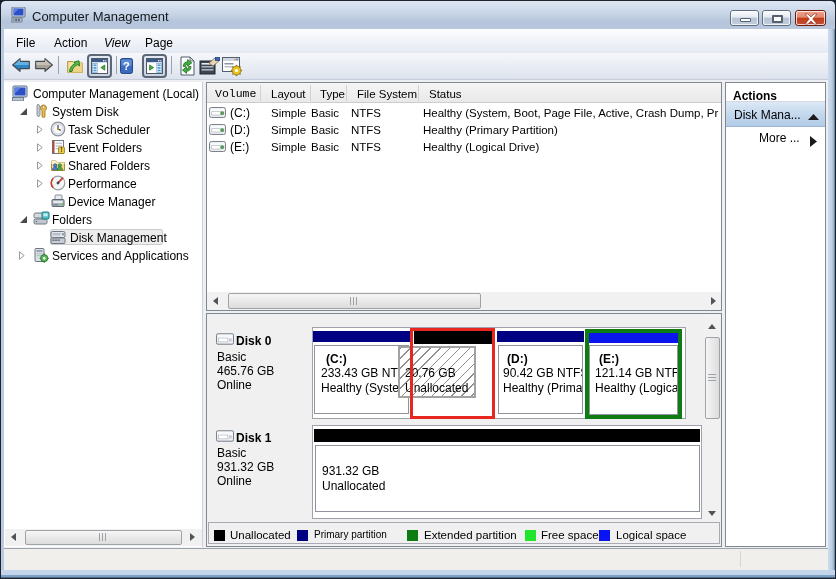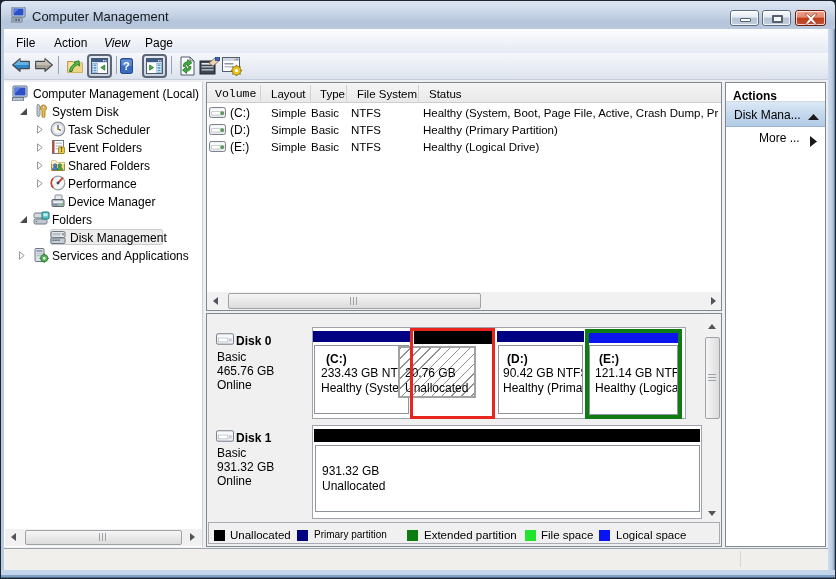--- a/index.html
+++ b/index.html
@@ -454,21 +454,21 @@
 <div class="gripV" style="left:708px;top:380px;"></div>
 
 <div id="legend"></div>
 <div class="lsq" style="left:214px;background:#000;"></div>
 <div class="txt" style="left:230px;top:528px;font-size:11.5px;">Unallocated</div>
 <div class="lsq" style="left:297px;background:#000082;"></div>
 <div class="txt" style="left:314px;top:528px;font-size:10px;">Primary partition</div>
 <div class="lsq" style="left:407px;background:#0d7c11;"></div>
 <div class="txt" style="left:424px;top:528px;font-size:11.5px;">Extended partition</div>
 <div class="lsq" style="left:525px;background:#21e42c;"></div>
-<div class="txt" style="left:541px;top:528px;font-size:11.5px;">File space</div>
+<div class="txt" style="left:541px;top:528px;font-size:11.5px;">Free space</div>
 <div class="lsq" style="left:599px;background:#0a13f2;"></div>
 <div class="txt" style="left:616px;top:528px;font-size:11.5px;">Logical space</div>
 
 <div class="txt b" style="left:733px;top:89px;">Actions</div>
 <div class="a" style="left:726px;top:101px;width:99px;height:1px;background:#d4d7dc;"></div>
 <div class="a" id="actblue"></div>
 <div class="txt" style="left:734px;top:108px;">Disk Mana...</div>
 <svg class="a" style="left:808px;top:114px" width="11" height="6" viewBox="0 0 11 6">
     <path d="M5.5 0 L11 6 L0 6 Z" fill="#1a1a1a"></path>
   </svg>

